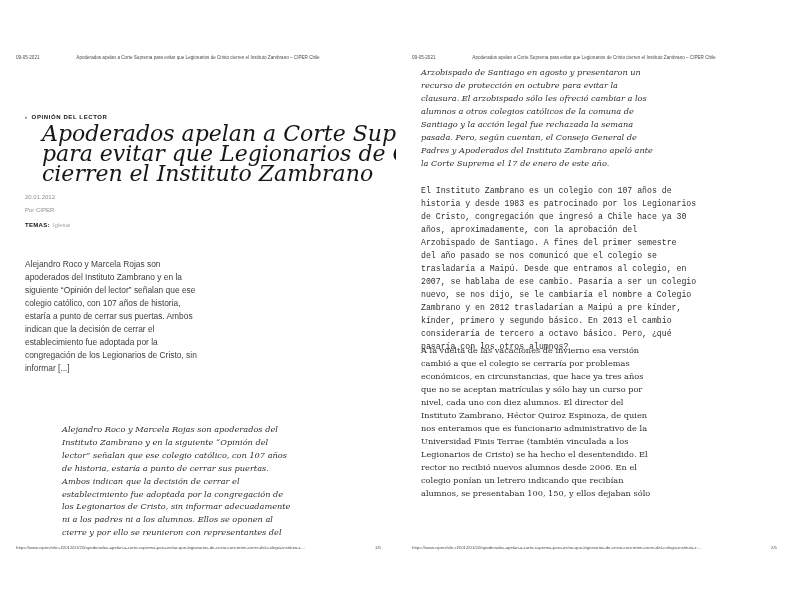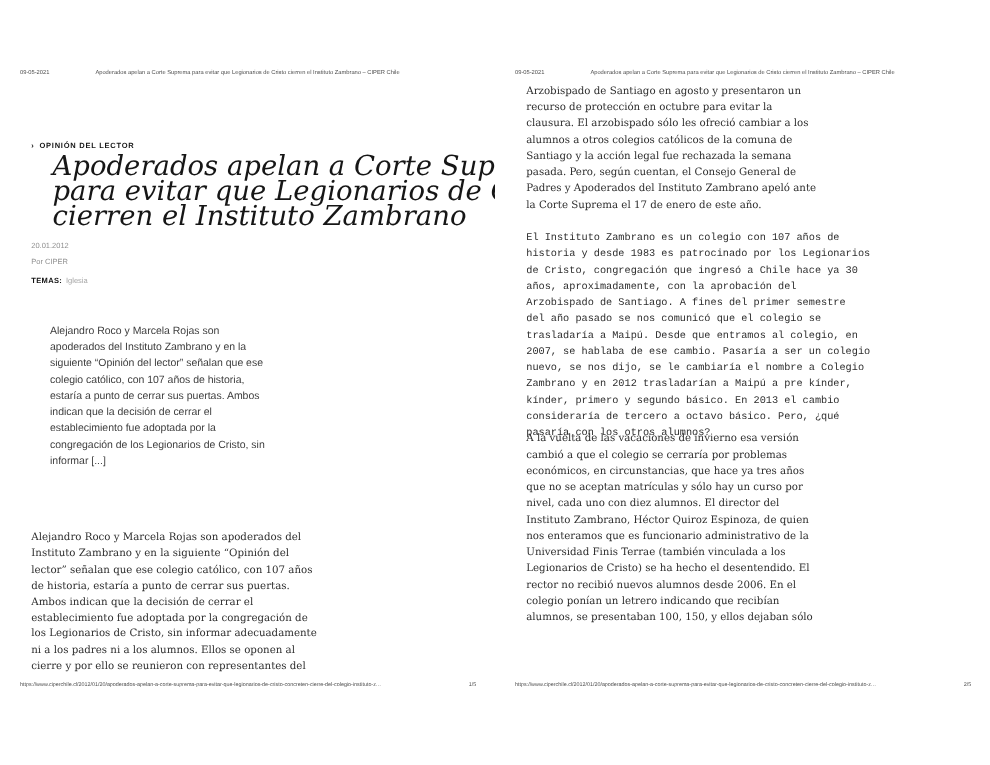--- a/index.html
+++ b/index.html
@@ -47,32 +47,32 @@
     font-size: 22px; line-height: 20px; color: #161616;
     white-space: pre;
   }
   .meta { position: absolute; left: 25px; font-size: 6px; color: #8e8e8e; }
   .meta.mdate  { top: 194px; }
   .meta.mbyline { top: 207px; }
   .temas { position: absolute; top: 222px; left: 25px; font-size: 6px; }
   .temas .tlabel { font-weight: bold; color: #141414; letter-spacing: 0.3px; }
   .temas .tlink  { color: #a6a6a6; margin-left: 3px; }
   .excerpt {
-    position: absolute; top: 258px; left: 40px; width: 240px;
+    position: absolute; top: 258px; left: 25px; width: 240px;
     font-size: 8.4px; line-height: 13px; color: #3d3d3d;
     white-space: pre;
   }
   .serifpara {
     font-family: "DejaVu Serif", "Liberation Serif", serif;
     font-size: 8.2px; line-height: 12.9px; color: #2e2e2e;
     white-space: pre;
     position: absolute; left: 25px; width: 250px;
   }
-  .serifpara.italic { }
-  .p1 .lead { top: 423px; }
+  .serifpara.italic { font-style: italic; }
+  .p1 .lead { top: 423px; margin-left: 37px; }
   .p2 .para1 { top: 66px;  line-height: 13px; }
   .p2 .para2 { top: 184px; line-height: 13px; font-family: Liberation Mono, monospace; }
   .p2 .para3 { top: 344px; line-height: 13px; }
 </style>
 </head>
 <body>
 
 <div class="canvas">
 
   <section class="page p1">

